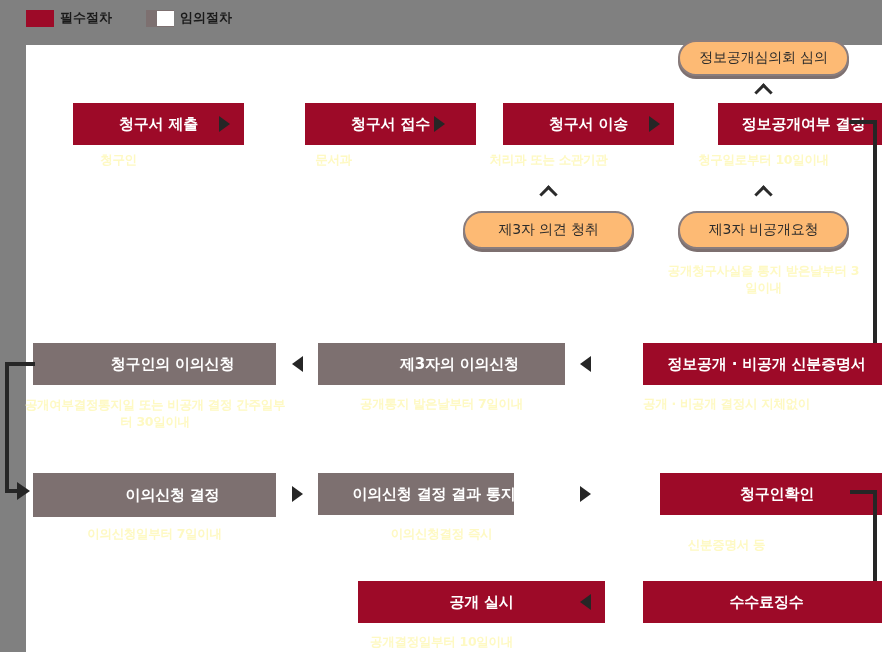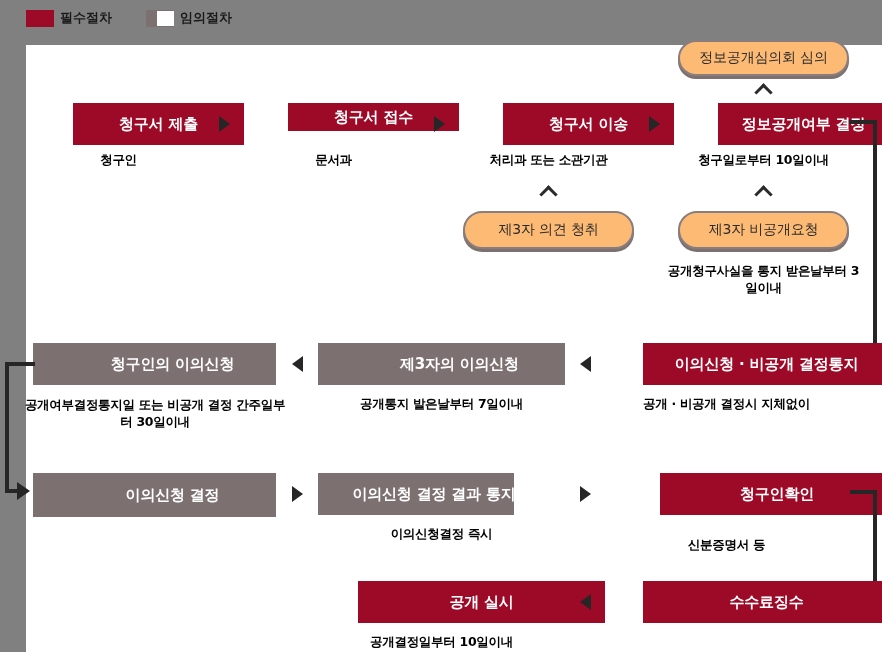--- a/index.html
+++ b/index.html
@@ -88,21 +88,21 @@
     white-space: nowrap;
     box-shadow: 0 3px 0 0 #7d7070;
   }
 
   
   .caption {
     position: absolute;
     text-align: center;
     font-size: 12.5px;
     font-weight: bold;
-    color: #000000;
+    color: #fef9c3;
     line-height: 16px;
     letter-spacing: -0.3px;
     white-space: nowrap;
   }
   .caption.two-line { white-space: normal; line-height: 17px; }
 
   
   .tri {
     position: absolute;
     width: 0; height: 0;
@@ -168,21 +168,21 @@
 
   <div class="canvas"></div>
 
   <div class="box red" style="left:33px; top:103px; width:171px; height:42px;">
     <span>청구서 제출</span>
   </div>
   <div class="caption" style="left:33px; top:152px; width:171px;">청구인</div>
 
   <div class="tri right" style="left:219px; top:116px;"></div>
 
-  <div class="box red" style="left:248px; top:103px; width:171px; height:28px;">
+  <div class="box red" style="left:265px; top:103px; width:171px; height:42px;">
     <span>청구서 접수</span>
   </div>
   <div class="caption" style="left:248px; top:152px; width:171px;">문서과</div>
 
   <div class="tri right" style="left:434px; top:116px;"></div>
 
   <div class="box red" style="left:463px; top:103px; width:171px; height:42px;">
     <span>청구서 이송</span>
   </div>
   <div class="caption" style="left:455px; top:152px; width:187px;">처리과 또는 소관기관</div>
@@ -224,32 +224,33 @@
   <div class="tri left" style="left:292px; top:356px;"></div>
 
   <div class="box gray" style="left:318px; top:343px; width:247px; height:42px;">
     <span>제3자의 이의신청</span>
   </div>
   <div class="caption" style="left:318px; top:396px; width:247px;">공개통지 발은날부터 7일이내</div>
 
   <div class="tri left" style="left:580px; top:356px;"></div>
 
   <div class="box red" style="left:603px; top:343px; width:247px; height:42px;">
-    <span>이의신청 · 비공개 결정통지</span>
+    <span>정보공개 · 비공개 신분증명서</span>
   </div>
   <div class="caption" style="left:603px; top:396px; width:247px;">공개 · 비공개 결정시 지체없이</div>
 
   <div class="conn" style="left:5px; top:362px; width:30px; height:4px;"></div>
   <div class="conn" style="left:5px; top:362px; width:4px; height:131px;"></div>
   <div class="conn" style="left:5px; top:489px; width:14px; height:4px;"></div>
   <div class="arrowhead right" style="left:17px; top:482px;"></div>
 
   <div class="box gray" style="left:33px; top:473px; width:243px; height:44px;">
     <span>이의신청 결정</span>
   </div>
+  <div class="caption" style="left:33px; top:526px; width:243px;">이의신청일부터 7일이내</div>
 
   <div class="tri right" style="left:292px; top:486px;"></div>
 
   <div class="box gray" style="left:318px; top:473px; width:196px; height:42px;">
     <span>이의신청 결정 결과 통지</span>
   </div>
   <div class="caption" style="left:318px; top:526px; width:247px;">이의신청결정 즉시</div>
 
   <div class="tri right" style="left:580px; top:486px;"></div>
 

